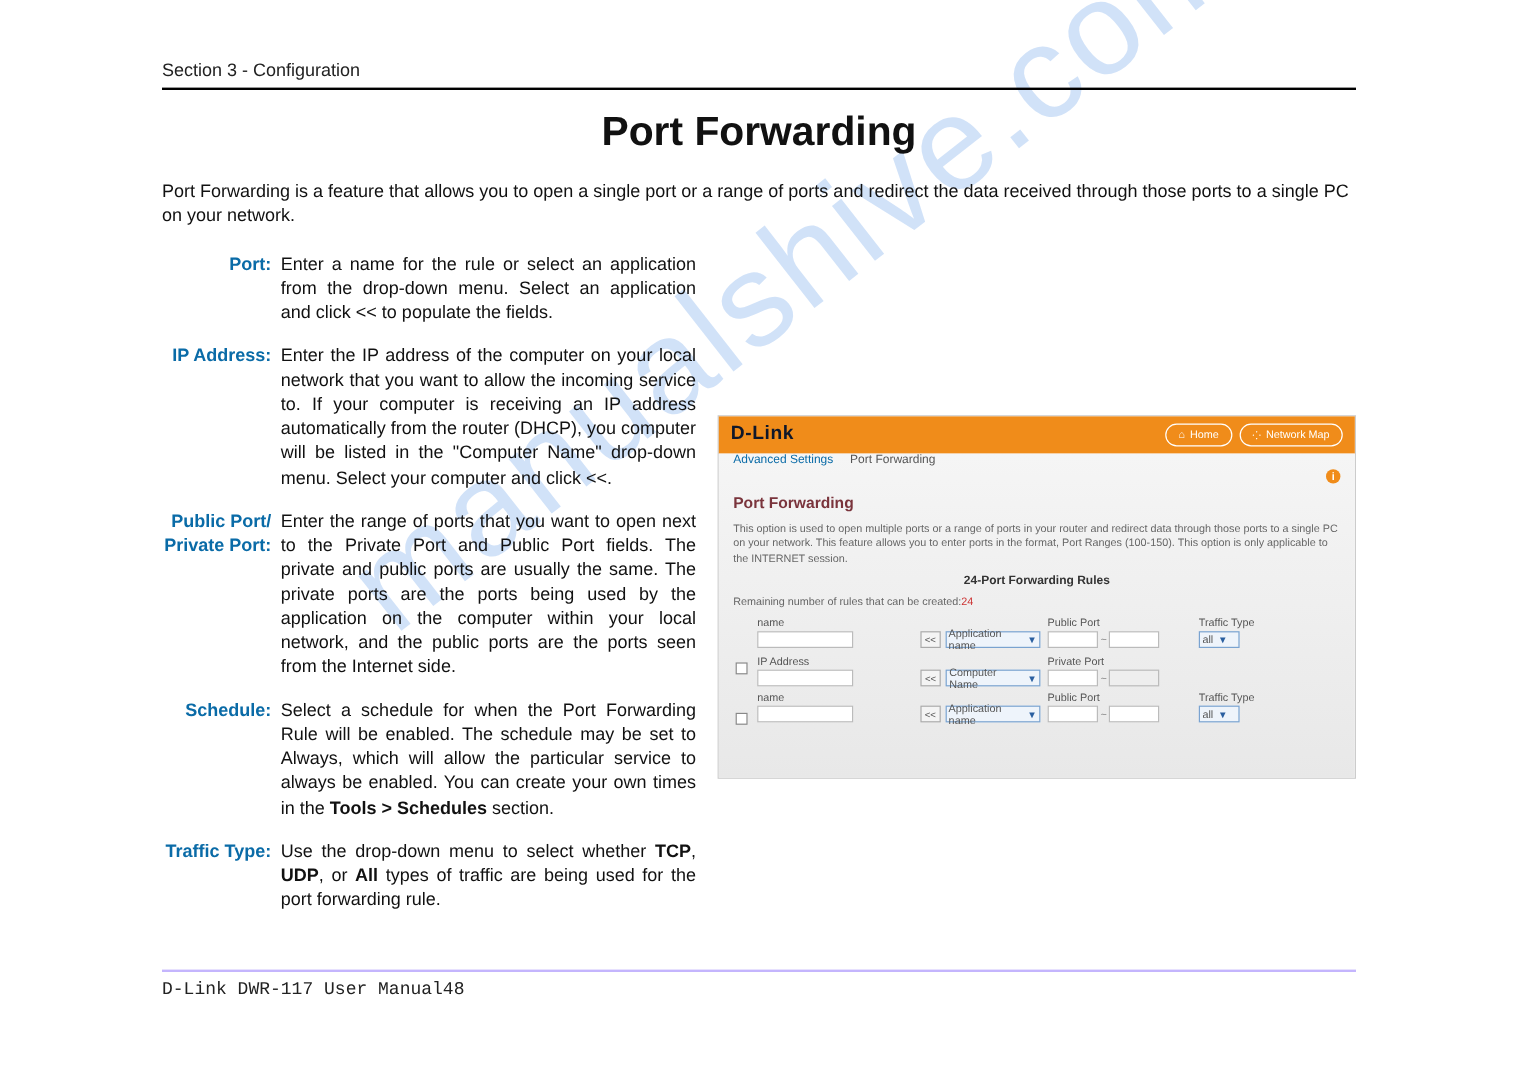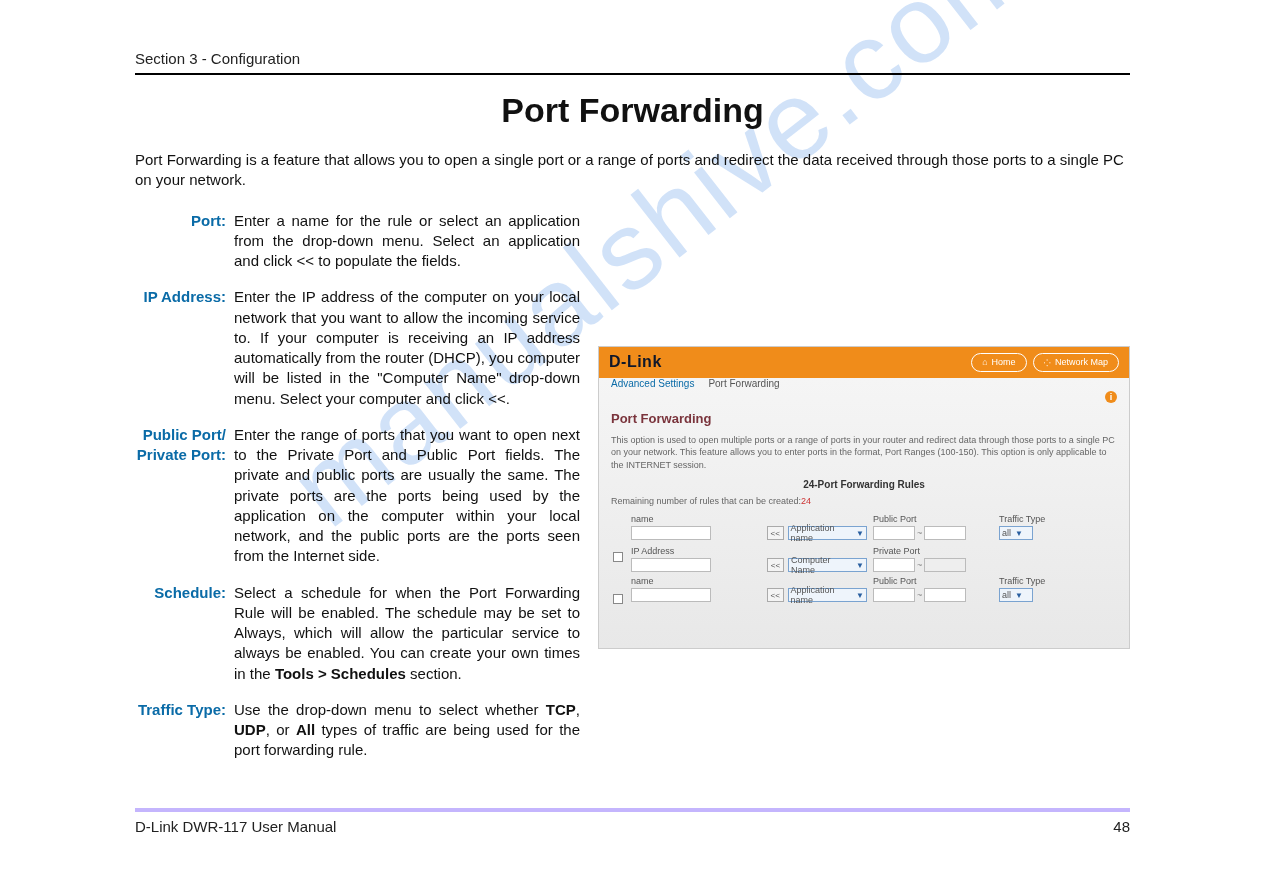--- a/index.html
+++ b/index.html
@@ -66,25 +66,25 @@
       color: #111;
       text-align: justify;
       line-height: 1.35;
     }
     .def-desc b { font-weight: bold; }
     .footer {
       position: absolute;
       left: 135px;
       top: 808px;
       width: 995px;
-      border-top: 4px solid #c4b5fd;
+      border-top: 2px solid #c4b5fd;
       padding-top: 6px;
       display: flex;
-      justify-content: space-between;
-      font-family: Liberation Sans, sans-serif;
+      justify-content: flex-start;
+      font-family: Liberation Mono, monospace;
       font-size: 15px;
       color: #222;
     }
     
     .shot {
       width: 532px;
       border: 1px solid #ccc;
       font-size: 10px;
       color: #555;
     }

